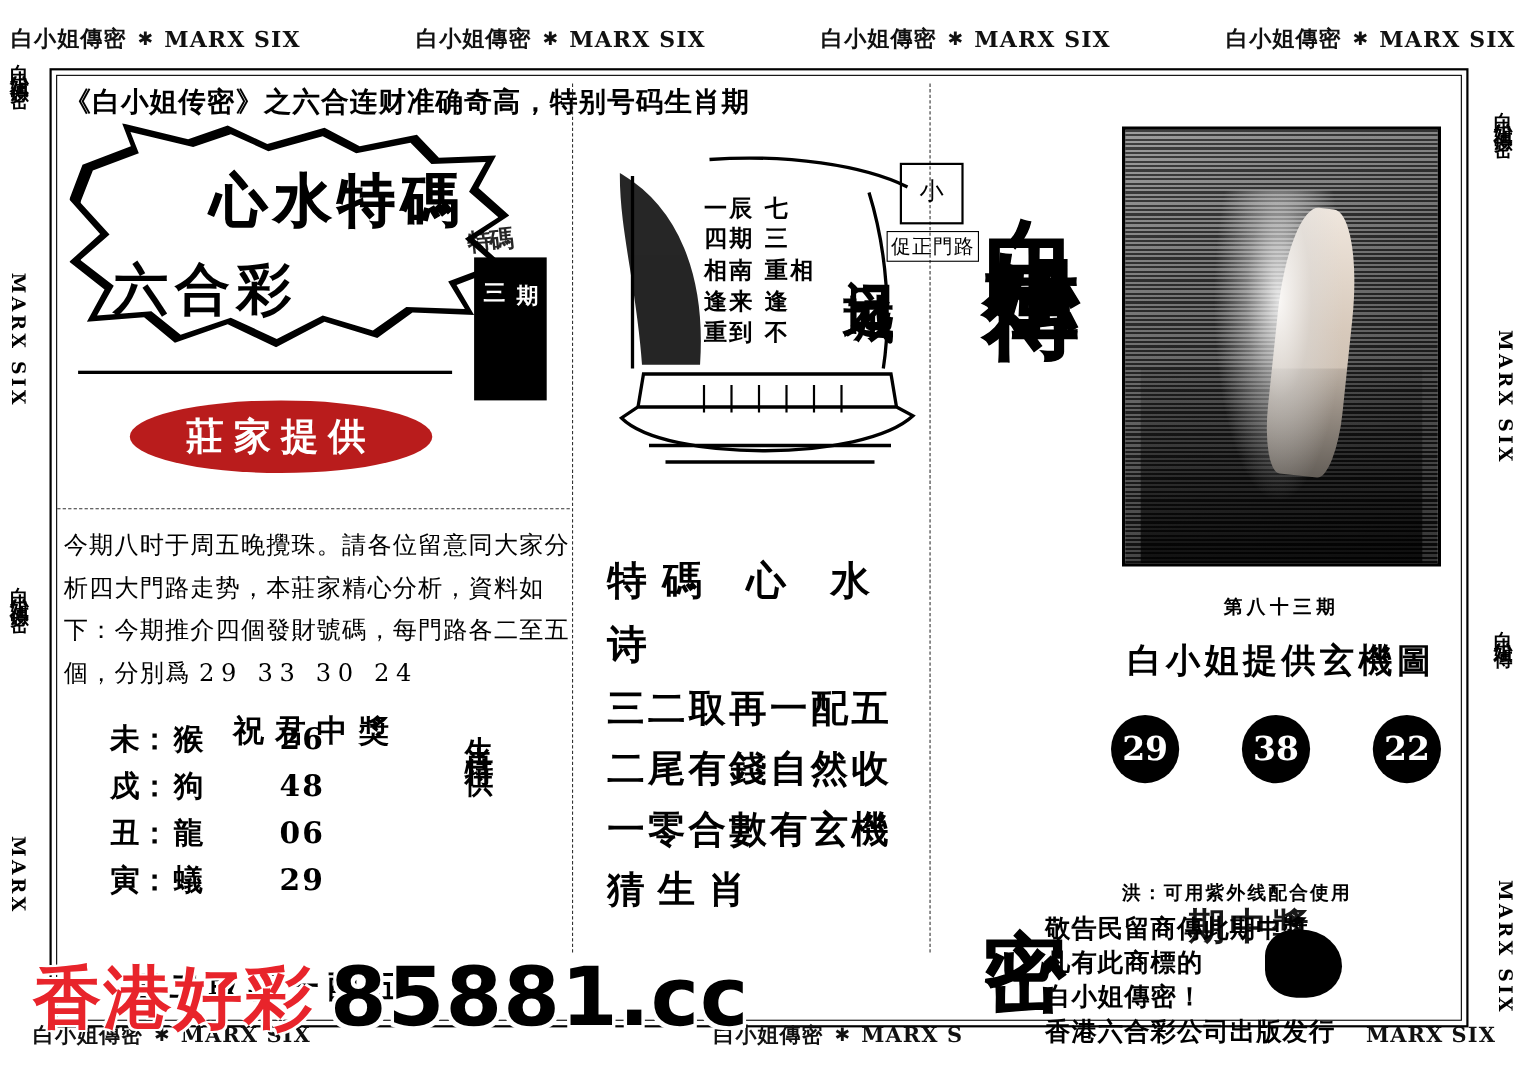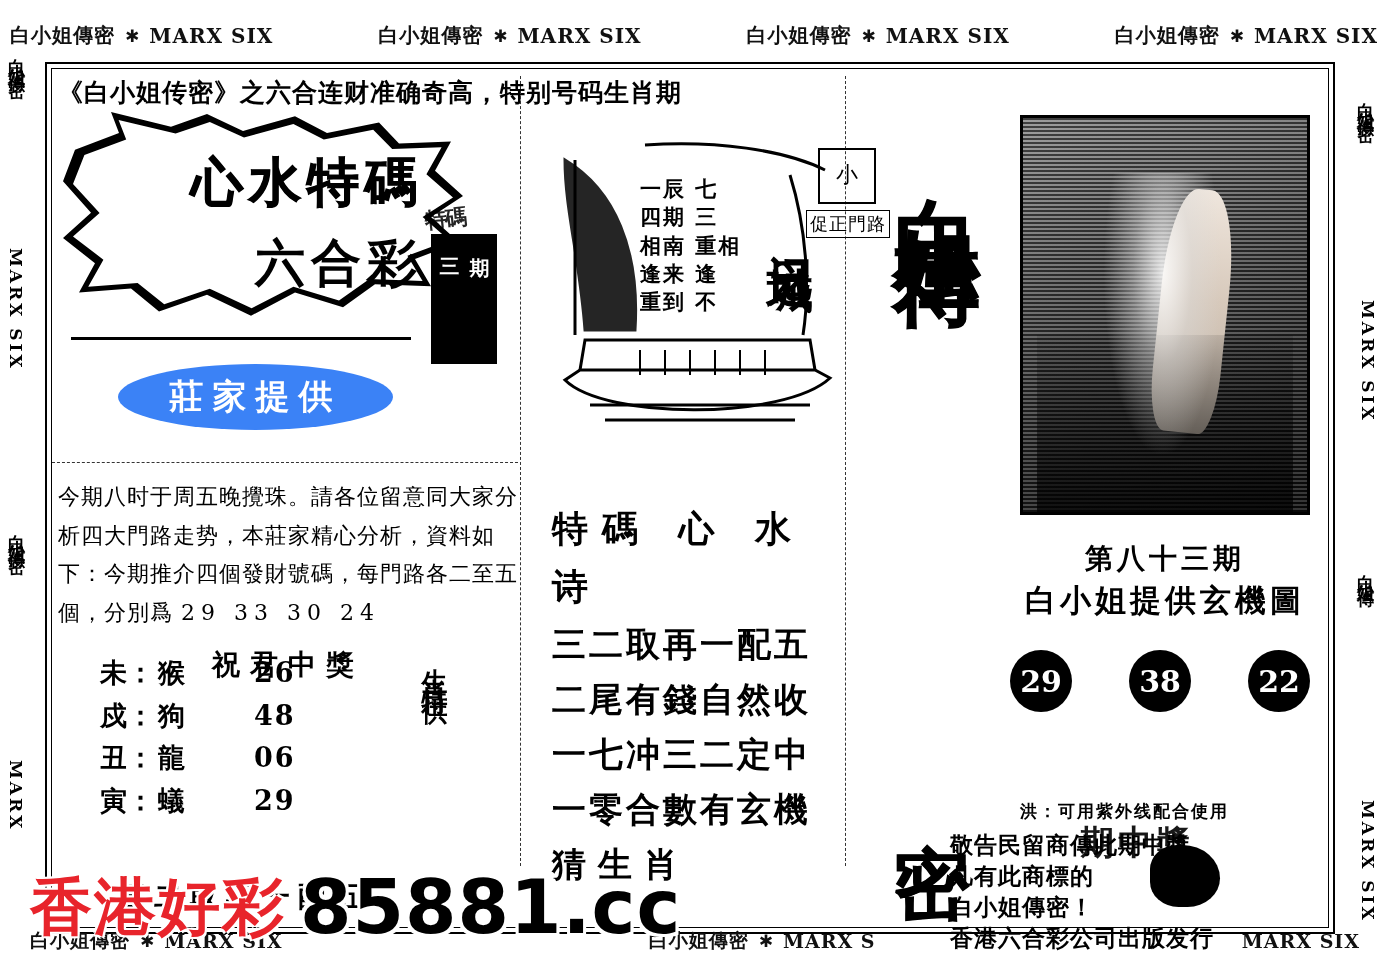--- a/index.html
+++ b/index.html
@@ -79,30 +79,30 @@
     background:#fff;
     clip-path:polygon(3% 18%,14% 10%,12% 0%,27% 7%,36% 1%,45% 9%,58% 2%,66% 10%,79% 5%,84% 15%,97% 14%,93% 28%,100% 40%,92% 50%,99% 62%,88% 70%,92% 83%,78% 82%,70% 93%,58% 86%,47% 97%,36% 87%,24% 95%,17% 84%,4% 86%,8% 72%,0% 60%,7% 48%,0% 33%);
   }
   .burst-t1{
     position:absolute;left:40px;top:36px;width:320px;text-align:right;
     font-size:52px;font-weight:bold;letter-spacing:6px;
     font-family:"DejaVu Sans",sans-serif;
     -webkit-text-stroke:1px #000;
   }
   .burst-t2{
-    position:absolute;left:40px;top:118px;width:320px;text-align:right;
+    position:absolute;left:40px;top:118px;width:320px;text-align:left;
     font-size:50px;font-weight:bold;letter-spacing:6px;
     font-family:"DejaVu Sans",sans-serif;
   }
   .rule{
     position:absolute;left:8px;top:225px;width:340px;height:3px;background:#000;
   }
   .oval{
     position:absolute;left:55px;top:252px;width:275px;height:66px;
-    background:#3b82f6;border-radius:50%/50%;
+    background:#b91c1c;border-radius:50%/50%;
     display:flex;align-items:center;justify-content:center;
   }
   .oval span{color:#fff;font-size:34px;font-weight:bold;letter-spacing:9px;font-family:"DejaVu Sans",sans-serif;}
   .stampblock{
     position:absolute;left:368px;top:122px;width:66px;height:130px;
     background:#000;
   }
   .stampblock span{
     position:absolute;color:#fff;font-size:20px;font-weight:bold;
     writing-mode:vertical-rl;text-orientation:upright;letter-spacing:2px;
@@ -209,21 +209,21 @@
     background:linear-gradient(180deg,#efe6dd 0%,#d7c9bb 45%,#bbb0a4 100%);
     border-radius:40% 40% 25% 25%;
     transform:rotate(6deg);
   }
   .photo .dark{
     position:absolute;left:5%;top:55%;width:90%;height:45%;
     background:linear-gradient(180deg,rgba(0,0,0,.1),rgba(0,0,0,.75));
   }
   .issue{
     position:absolute;left:1020px;top:540px;width:290px;text-align:center;
-    font-size:28px;font-weight:bold;letter-spacing:4px;
+    font-size:17px;font-weight:bold;letter-spacing:4px;
   }
   .provide{
     position:absolute;left:1000px;top:580px;width:330px;text-align:center;
     font-size:31px;font-weight:bold;letter-spacing:4px;
   }
   .balls{
     position:absolute;left:1010px;top:650px;width:300px;
     display:flex;justify-content:space-between;
   }
   .ball{
@@ -391,21 +391,20 @@
   <div class="bigchar">记之日城</div>
   <div class="minibox">
     <span>小</span>
   </div>
   <div class="minilabel">促正門路</div>
 
   <div class="poem">
     <div class="title">特碼 心 水诗</div>
     <div>三二取再一配五</div>
     <div>二尾有錢自然收</div>
-    <div>一七冲三二定中</div>
     <div>一零合數有玄機</div>
     <div class="guess">猜生肖</div>
   </div>
 
   <div class="bigvert">白小姐傳</div>
   <div class="smudge">密</div>
 
   <div class="photo">
     <div class="fig"></div>
     <div class="dark"></div>

